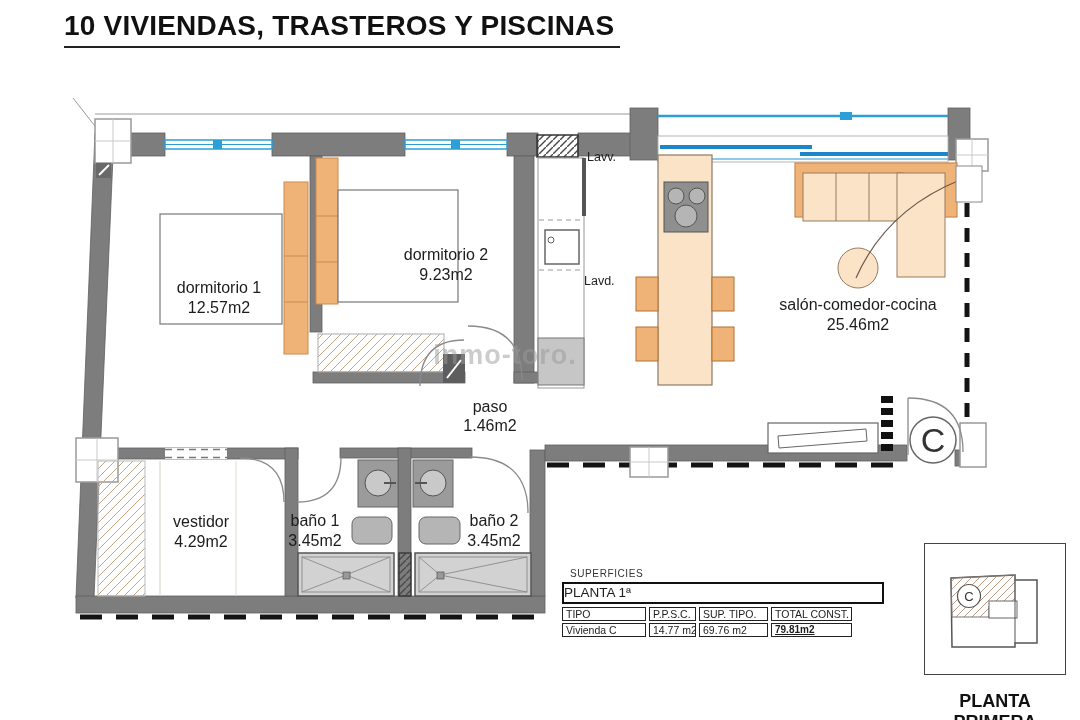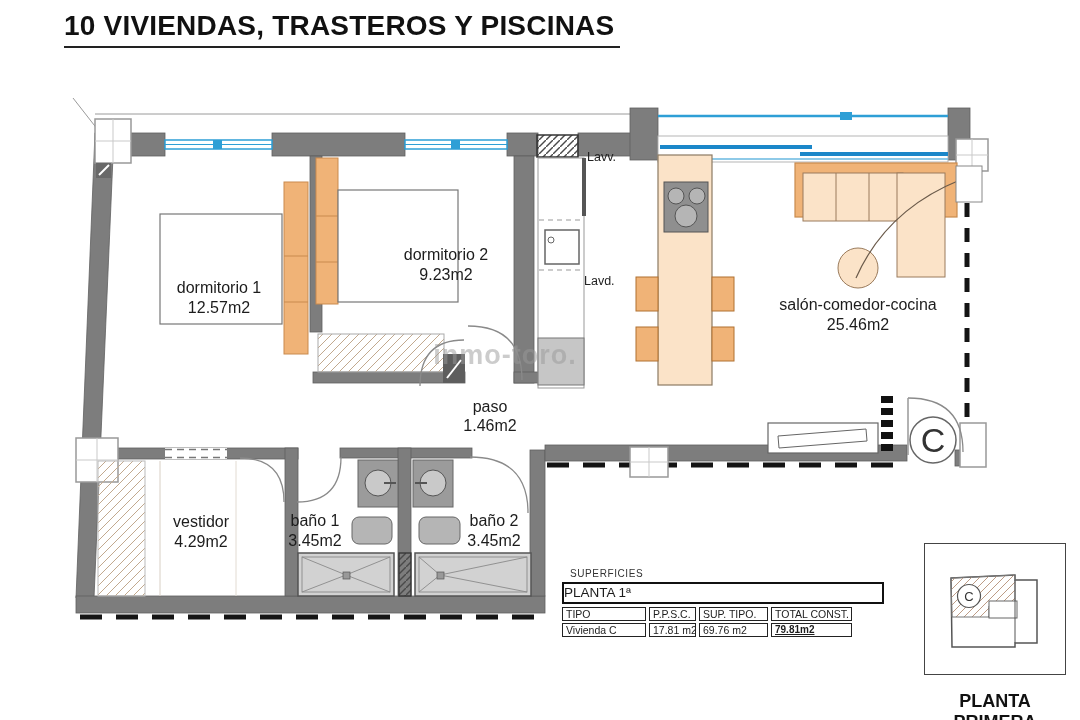--- a/index.html
+++ b/index.html
@@ -266,21 +266,21 @@
 
 <div class="surf">
   <div class="surf-label">SUPERFICIES</div>
   <div class="surf-floor">PLANTA 1ª</div>
   <div class="surf-grid">
     <div class="surf-cell c-left">TIPO</div>
     <div class="surf-cell c-mid">P.P.S.C.</div>
     <div class="surf-cell c-mid">SUP. TIPO.</div>
     <div class="surf-cell c-mid">TOTAL CONST.</div>
     <div class="surf-cell c-left">Vivienda C</div>
-    <div class="surf-cell c-mid">17.81 m2</div>
+    <div class="surf-cell c-mid">14.77 m2</div>
     <div class="surf-cell c-mid">69.76 m2</div>
     <div class="surf-cell c-mid c-bold">79.81m2</div>
   </div>
 </div>
 
 <div class="legend">
   <div class="legend-box">
     <svg width="140" height="130" viewBox="0 0 140 130">
       <defs>
         <pattern id="hatchTan2" patternUnits="userSpaceOnUse" width="8" height="8">

